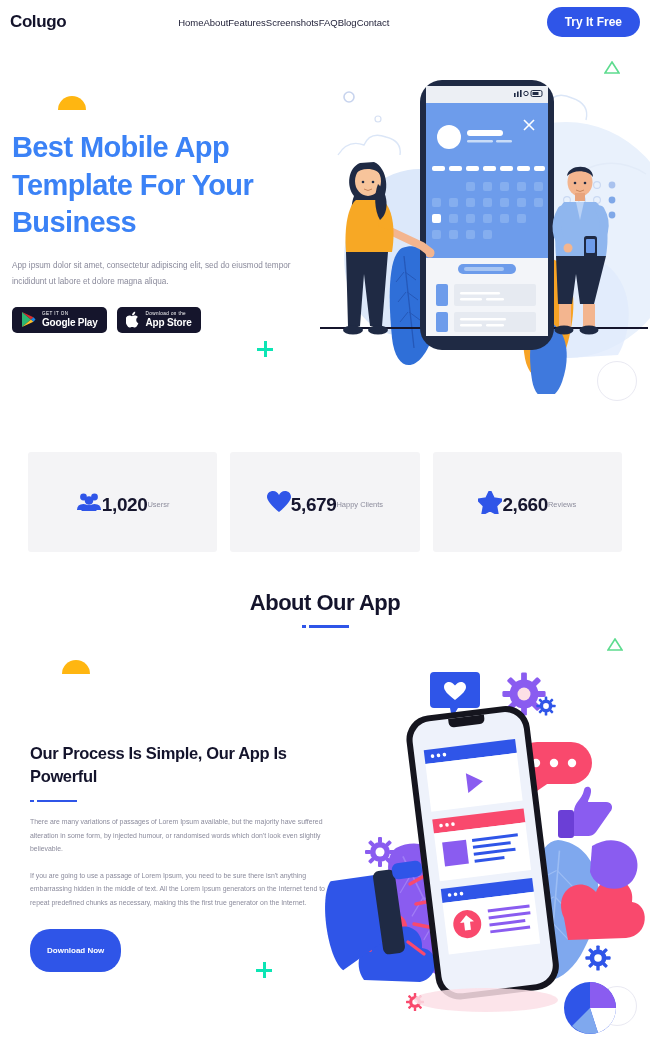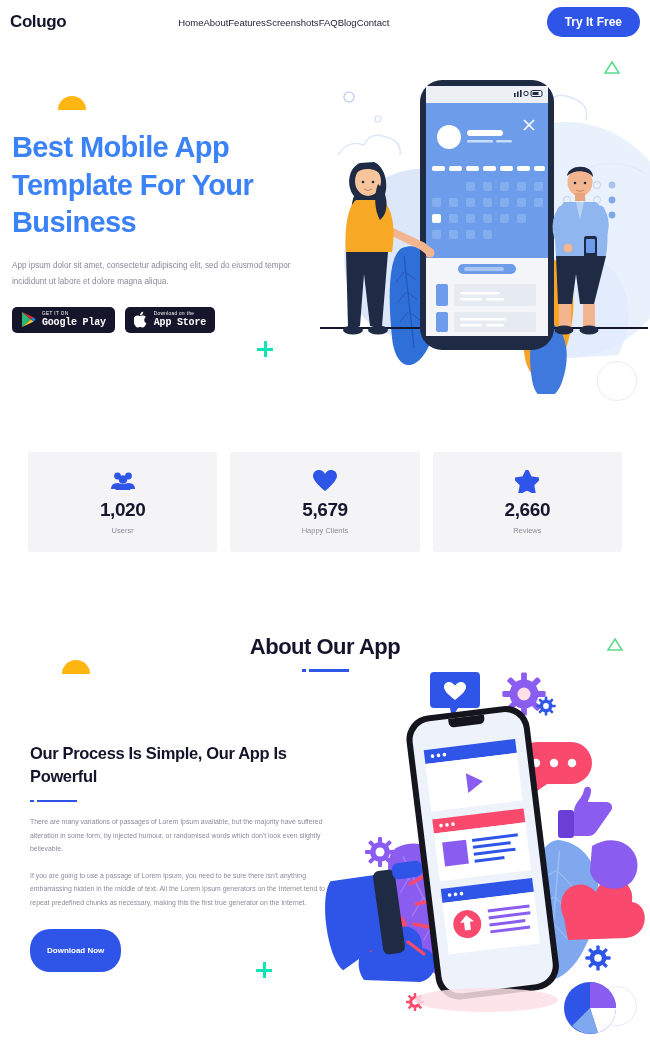--- a/index.html
+++ b/index.html
@@ -47,21 +47,21 @@
     margin-top:16px; font-size:8.2px; line-height:2.0; color:#8a8a9b;
     width:298px;
   }
   .store-row { margin-top:16px; display:flex; gap:10px; }
   .store-badge {
     background:#15152c; border-radius:5px; height:26px;
     display:flex; align-items:center; gap:6px; padding:0 9px; cursor:pointer;
   }
   .badge-txt { display:flex; flex-direction:column; line-height:1; color:#fff; }
   .badge-top { font-size:4.6px; letter-spacing:0.4px; }
-  .badge-btm { font-size:10px; font-weight:700; margin-top:2px; letter-spacing:-0.2px;font-family:Liberation Mono, monospace; }
+  .badge-btm { font-size:10px; font-weight:700; margin-top:2px; letter-spacing:-0.2px; }
 
   
   .dome {
     position:absolute; width:28px; height:14px; background:#ffb611;
     border-radius:28px 28px 0 0;
   }
   .plus { position:absolute; width:16px; height:16px; }
   .plus:before,.plus:after{
     content:""; position:absolute; background:#0ce5b4;
   }
@@ -76,29 +76,29 @@
     position:absolute; border:1.5px solid #e9e9f2; border-radius:50%;
   }
 
   
   .stats {
     position:absolute; left:28px; top:452px; width:594px;
     display:flex; gap:13px;
   }
   .stat-card {
     flex:1; background:#f4f4f6; height:100px; border-radius:3px;
-    display:flex; flex-direction:column; align-items:center; justify-content:center;
+    display:flex; flex-direction:row; align-items:center; justify-content:center;
   }
   .stat-icon { color:#2f55e8; height:24px; display:flex; align-items:center; }
   .stat-num { font-size:19px; font-weight:700; color:#16162e; margin-top:6px; letter-spacing:-0.4px; }
   .stat-lbl { font-size:7.5px; color:#8d8d9d; margin-top:5px; }
 
   
   .about-head { position:absolute; top:590px; left:0; width:650px; text-align:center; }
-  .about-title { font-size:22px; font-weight:700; letter-spacing:-0.5px; color:#14142c;margin-top:44px; }
+  .about-title { font-size:22px; font-weight:700; letter-spacing:-0.5px; color:#14142c; }
   .divider { display:flex; align-items:center; justify-content:center; gap:3px; margin-top:9px; }
   .dv-dot { width:4px; height:2.5px; background:#2f55e8; }
   .dv-bar { width:40px; height:2.5px; background:#2f55e8; }
   .about-sub {
     margin:13px auto 0; width:360px; font-size:7.4px; line-height:2.0; color:#8d8d9d;
   }
 
   
   .process { position:absolute; left:30px; top:742px; width:300px; z-index:12; }
   .proc-title { font-size:16.5px; line-height:1.42; font-weight:700; letter-spacing:-0.35px; color:#14142c; }

